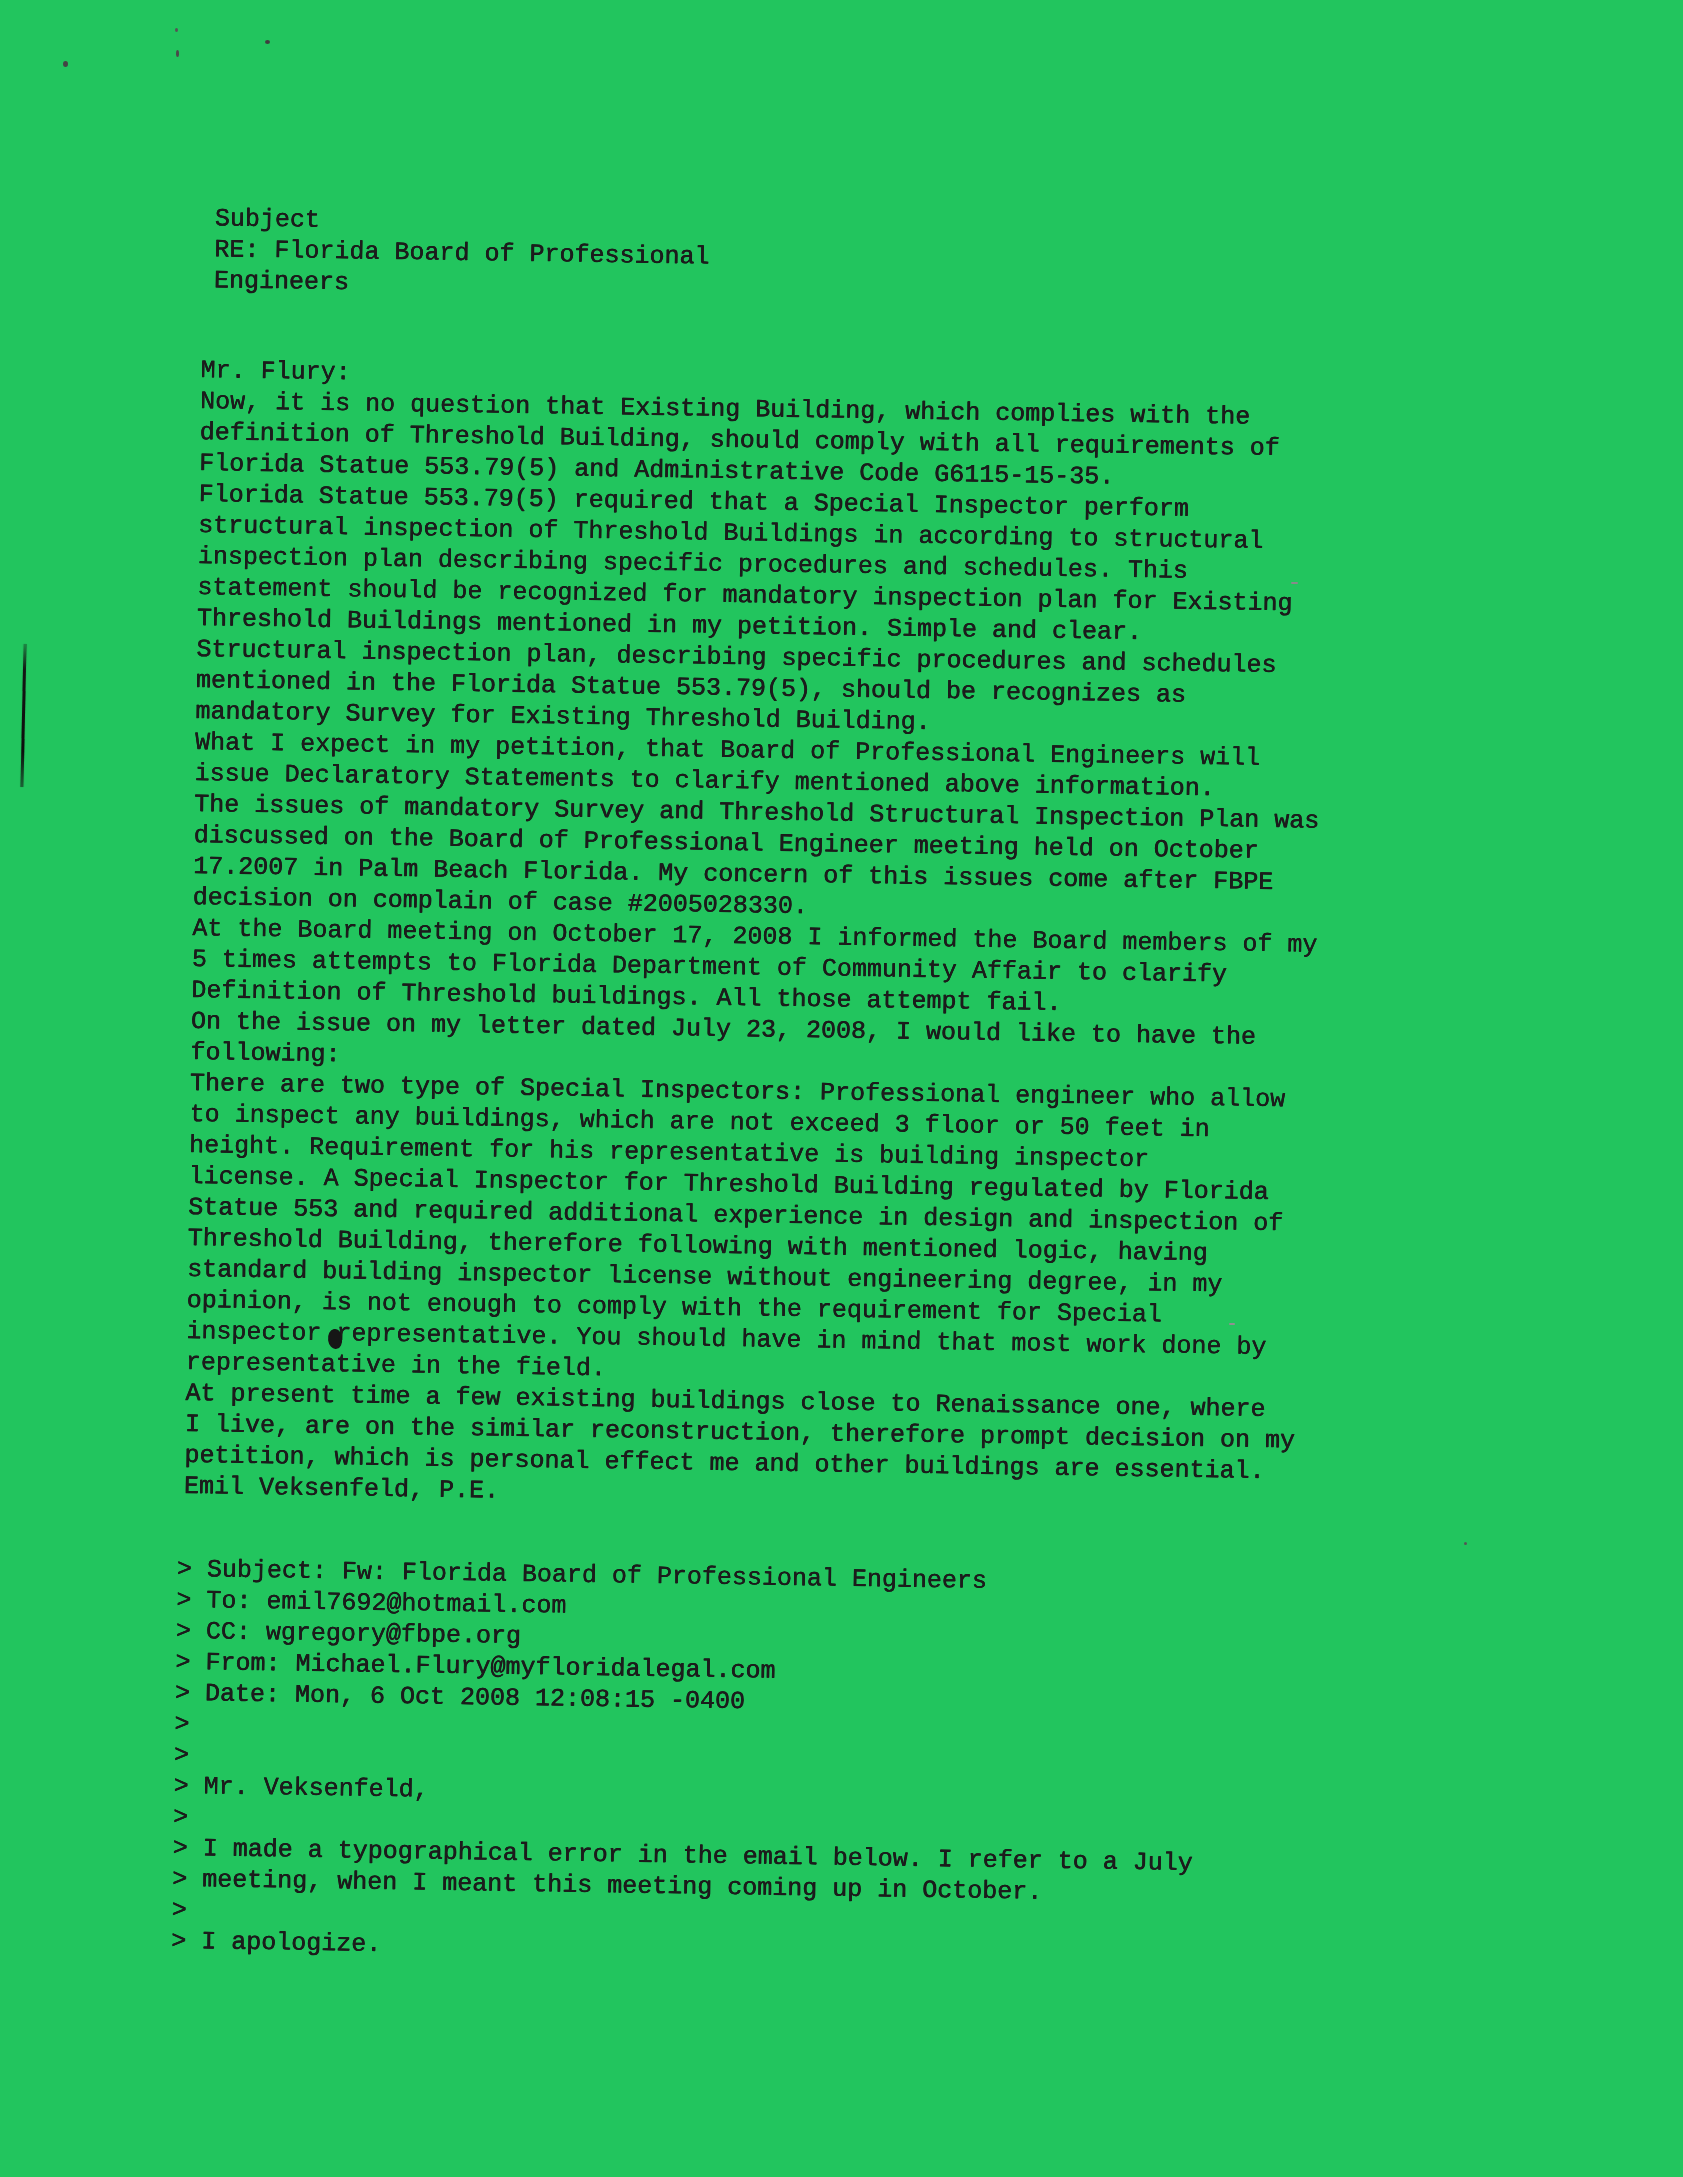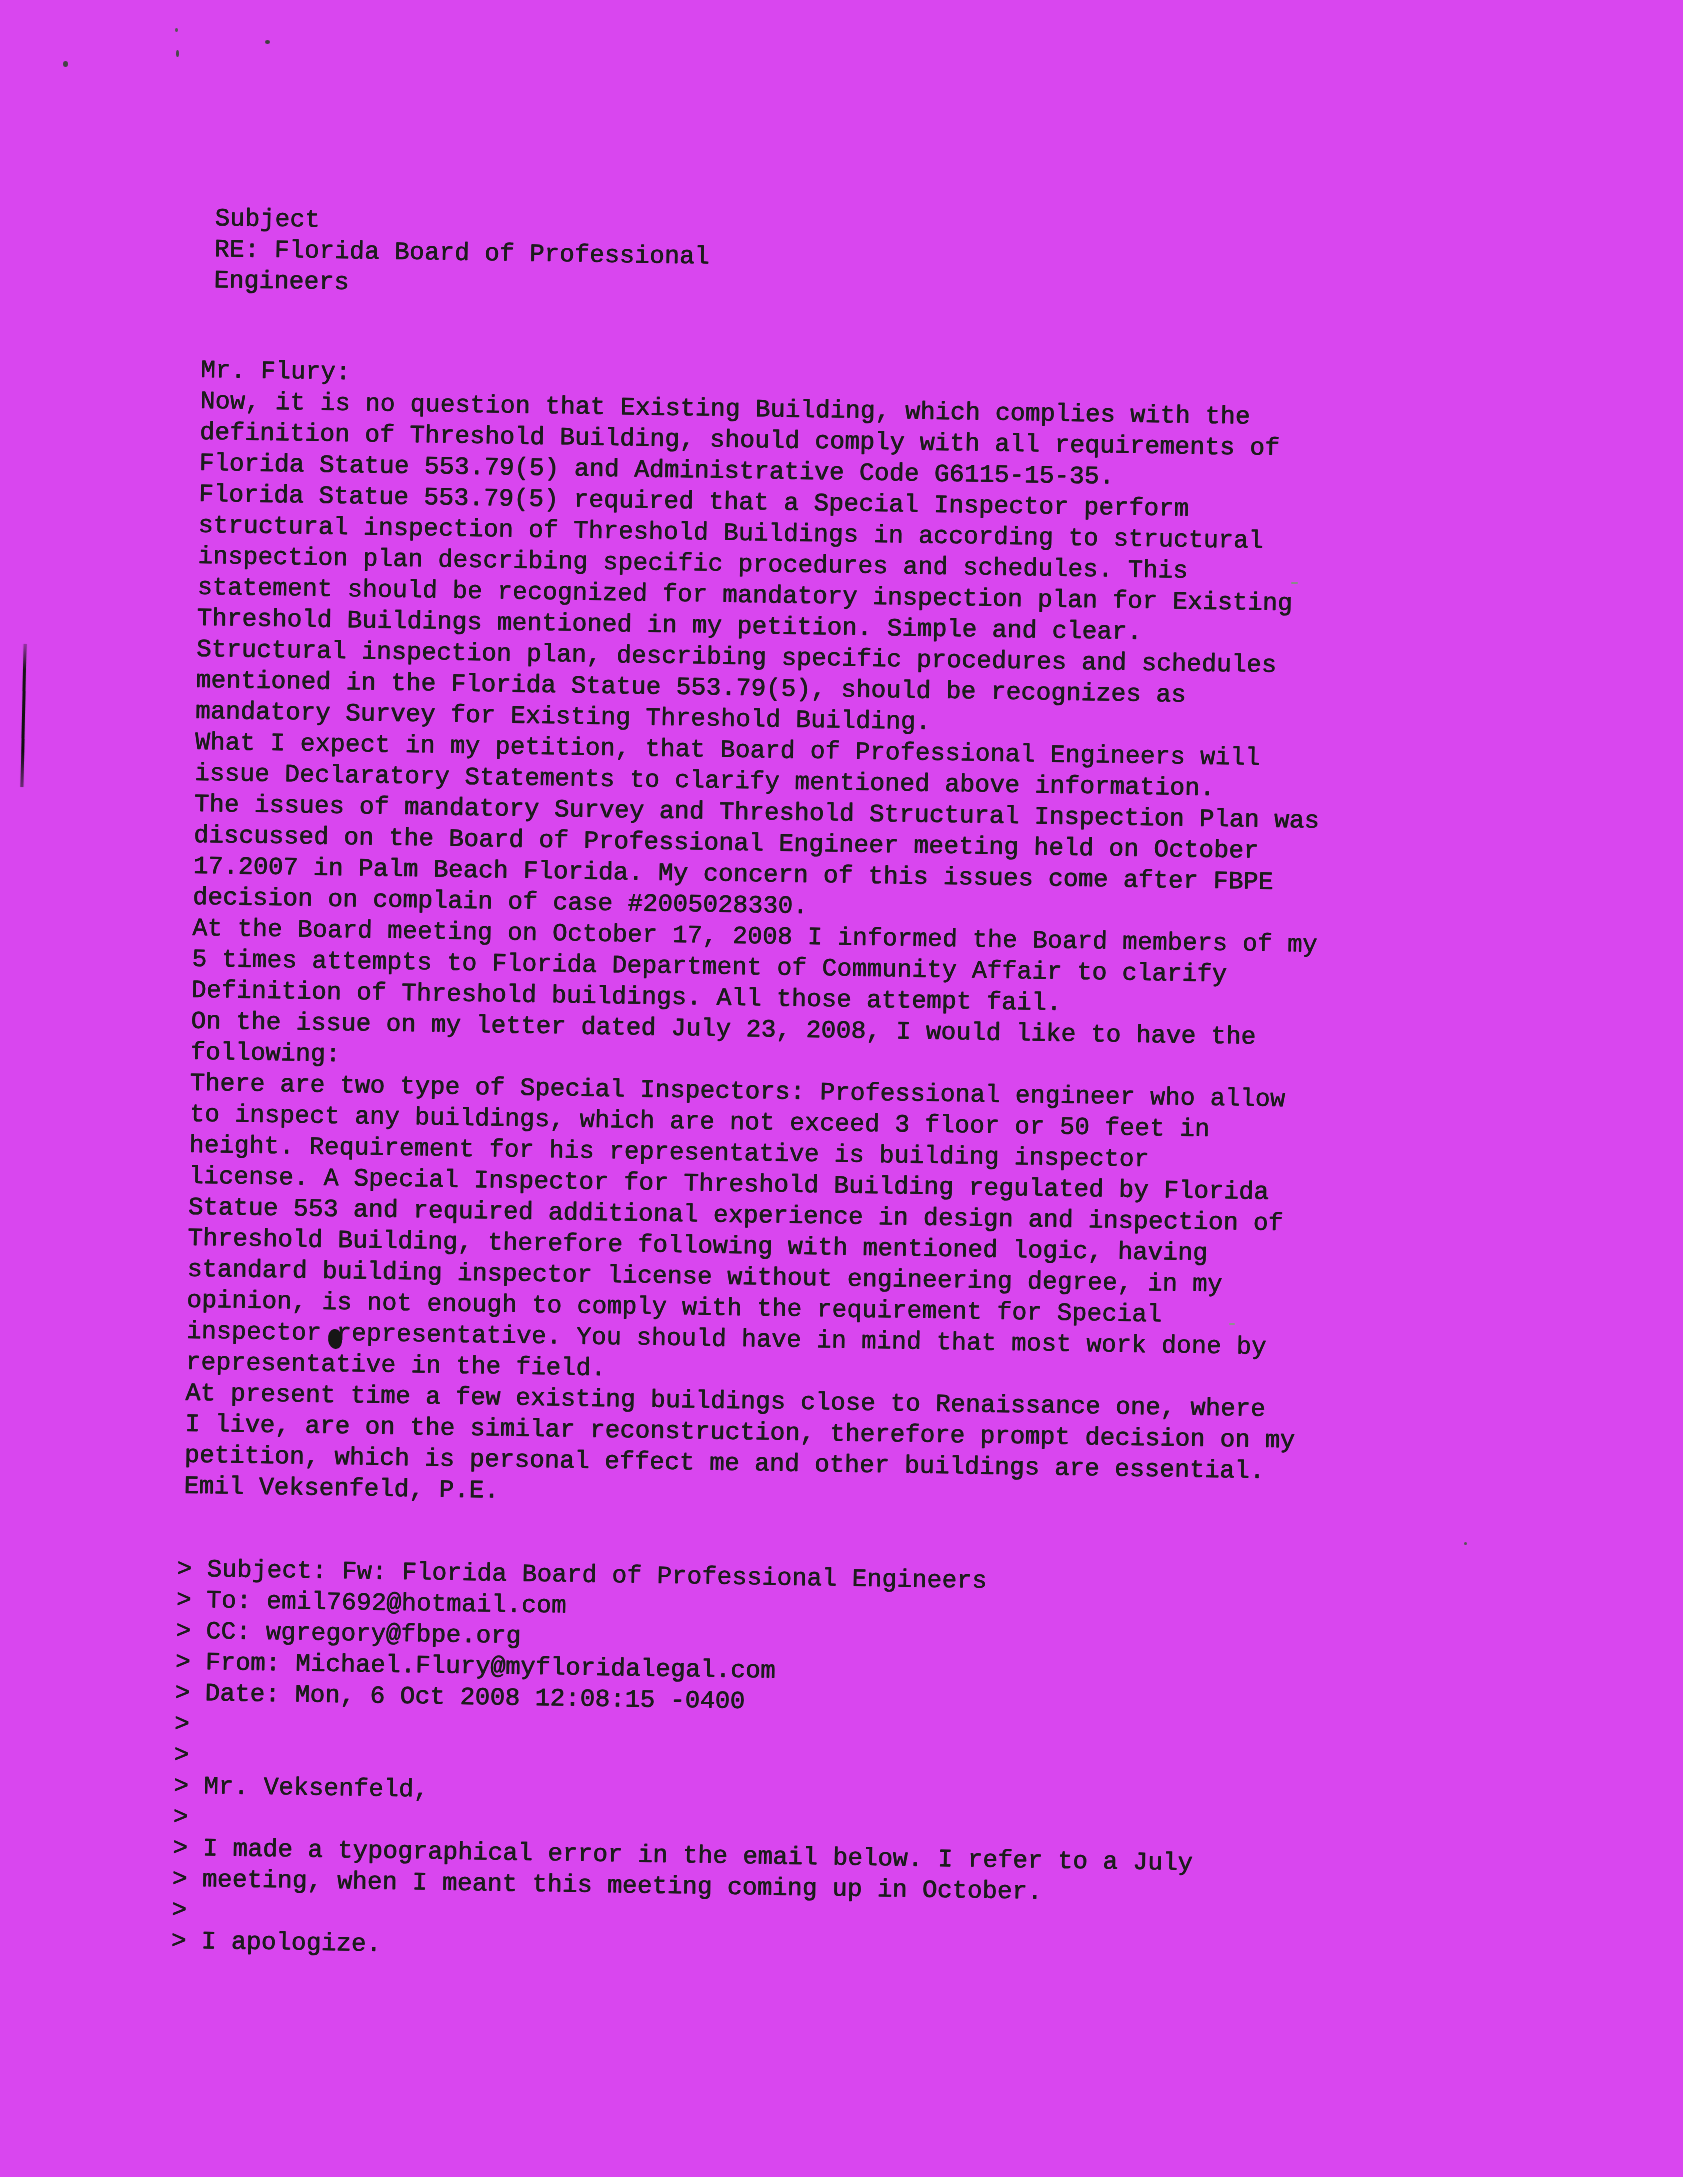--- a/index.html
+++ b/index.html
@@ -9,21 +9,21 @@
   body {
     width: 1683px;
     height: 2177px;
     background: #fdfdfb;
     overflow: hidden;
     position: relative;
   }
   .page {
     position: absolute;
     inset: 0;
-    background: #d946ef;
+    background: #22c55e;
   }
   .content {
     position: absolute;
     left: 203px;
     top: 203px;
     width: 1346px;
     transform: rotate(0.85deg);
     transform-origin: top left;
     color: #1c1c1c;
     font-family: "Liberation Mono", "DejaVu Sans Mono", monospace;

